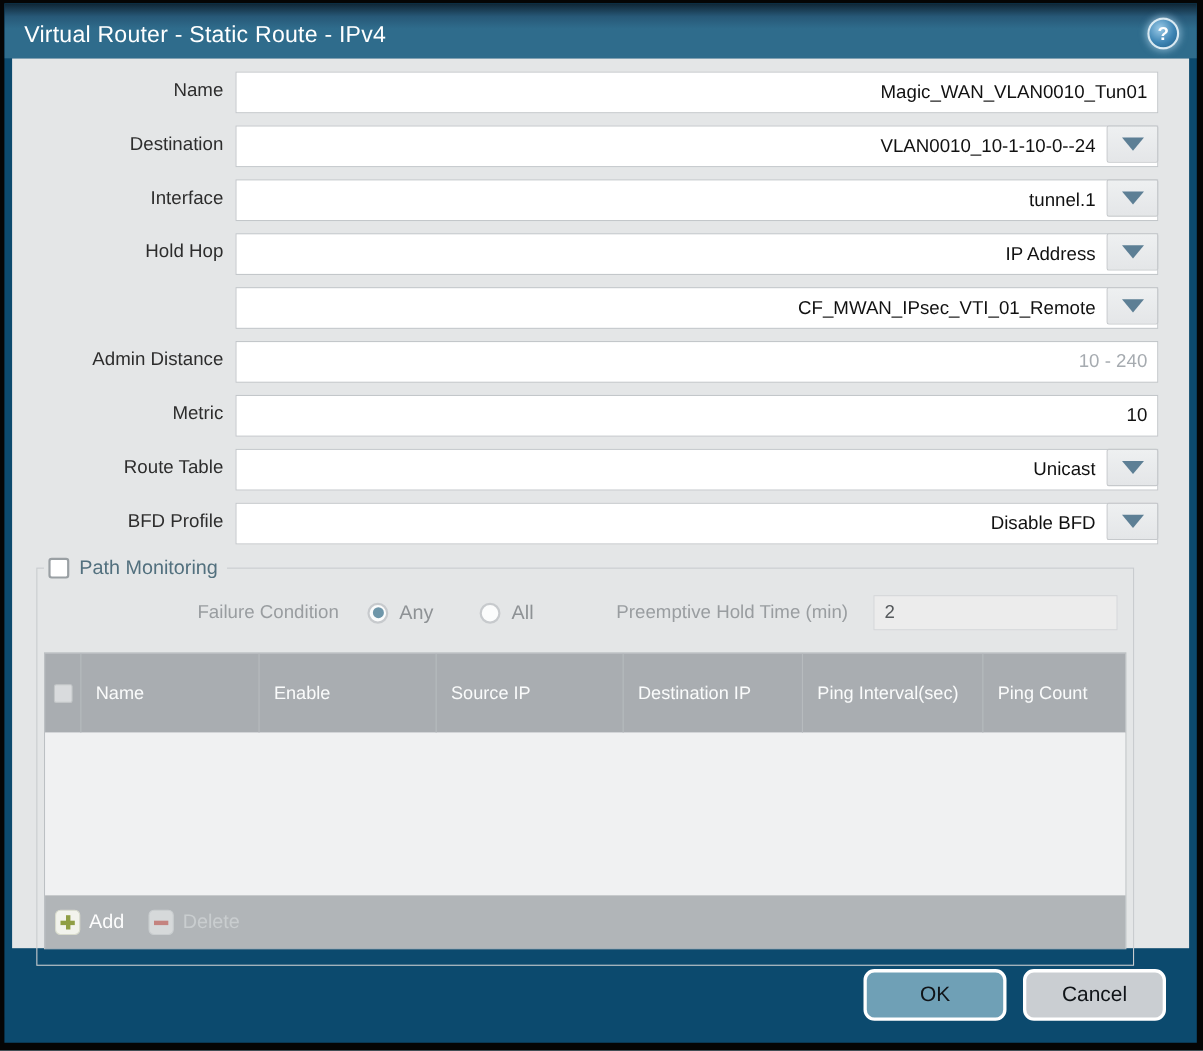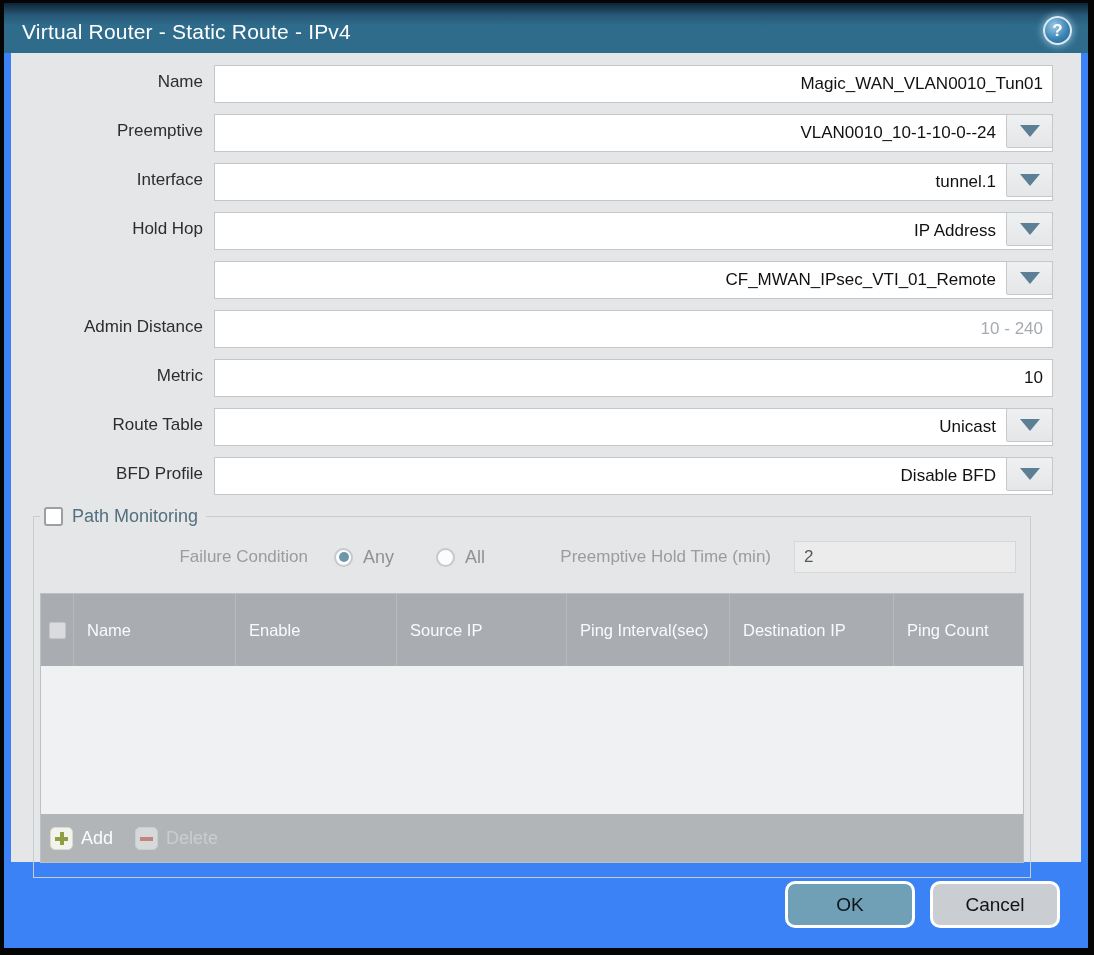--- a/index.html
+++ b/index.html
@@ -4,21 +4,21 @@
 <style>
   * { box-sizing: border-box; margin: 0; padding: 0; }
   html,body { width:1094px; height:955px; }
   body {
     font-family: "Liberation Sans", sans-serif;
     background: #000;
   }
   .window {
     position: relative;
     width: 1094px; height: 955px;
-    background: #3b82f6;
+    background: #0c4a6e;
     border-left: 4px solid #050505;
     border-top: 3px solid #050505;
     border-right: 6px solid #050505;
     border-bottom: 7px solid #050505;
     overflow: hidden;
   }
   
   .titlebar {
     height: 50px;
     background: linear-gradient(180deg, #0e2433 0%, #275877 24%, #2f6c8c 46%);
@@ -197,21 +197,21 @@
   <div class="content">
 
     <div class="row">
       <div class="flabel">Name</div>
       <div class="fieldwrap">
         <input type="text" value="Magic_WAN_VLAN0010_Tun01" style="">
       </div>
     </div>
 
     <div class="row">
-      <div class="flabel">Preemptive</div>
+      <div class="flabel">Destination</div>
       <div class="fieldwrap combo">
         <input type="text" value="VLAN0010_10-1-10-0--24" style="">
         <div class="combo-btn">
           <span class="arrow-down"></span>
         </div>
       </div>
     </div>
 
     <div class="row">
       <div class="flabel">Interface</div>
@@ -300,22 +300,22 @@
       </div>
 
       <div class="pm-table">
         <div class="pm-thead">
           <div class="pm-th chk">
             <span class="th-checkbox"></span>
           </div>
           <div class="pm-th">Name</div>
           <div class="pm-th">Enable</div>
           <div class="pm-th">Source IP</div>
+          <div class="pm-th">Destination IP</div>
           <div class="pm-th">Ping Interval(sec)</div>
-          <div class="pm-th">Destination IP</div>
           <div class="pm-th">Ping Count</div>
         </div>
         <div class="pm-tbody"></div>
         <div class="pm-tfoot">
           <span class="tbtn add">
             <span class="icon-sq icon-add-bg plus"></span>
             <span class="tlabel">Add</span>
           </span>
           <span class="tbtn del">
             <span class="icon-sq icon-del-bg minus"></span>

